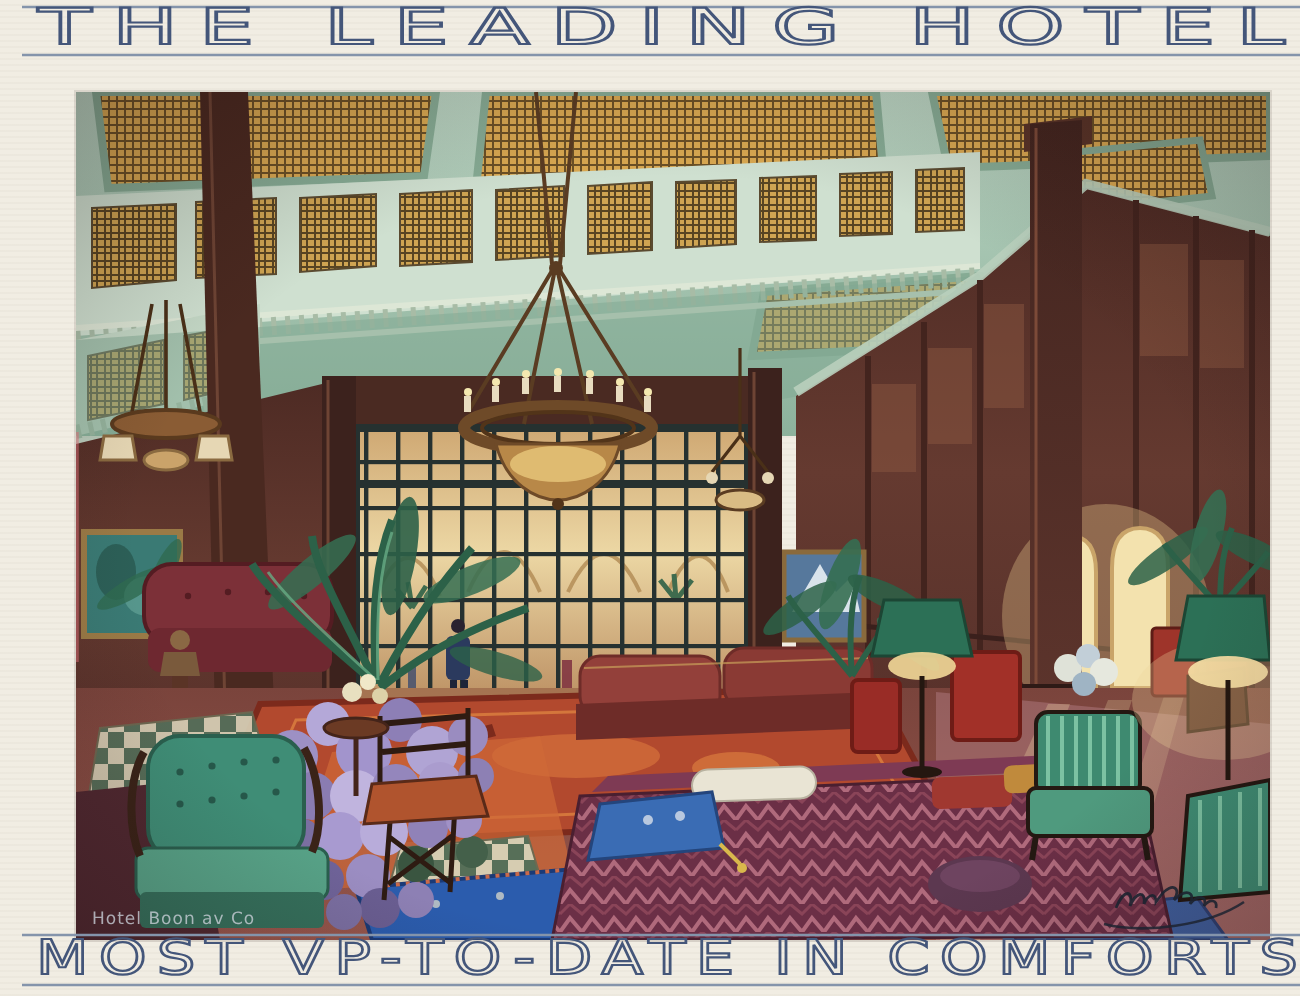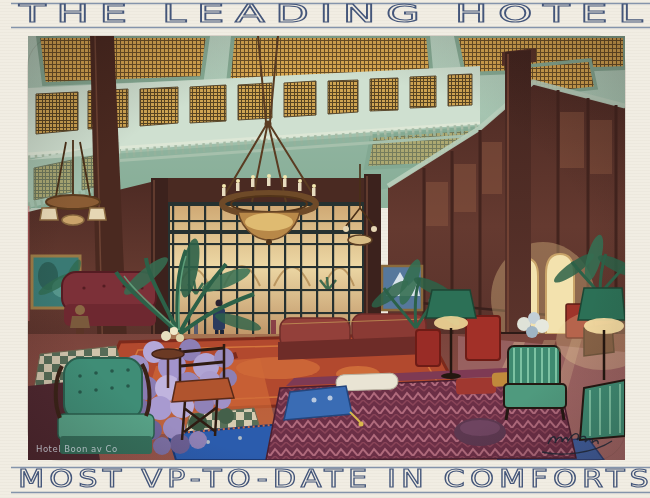--- a/index.html
+++ b/index.html
@@ -6,23 +6,22 @@
   body{
     width:650px;height:498px;position:relative;overflow:hidden;
     background:#f1ede3;
     background-image:repeating-linear-gradient(0deg, rgba(90,80,60,0.03) 0 1px, rgba(0,0,0,0) 1px 3px);
     font-family:"DejaVu Sans", sans-serif;
   }
   .band{position:absolute;left:0;width:650px;display:block;margin-left:11px;}
   .band-top{top:0;height:32px;}
   .band-bottom{top:462px;height:48px;}
   .artwork{
-    position:absolute;left:28px;top:36px;width:597px;height:424px;margin:0;
+    position:absolute;left:28px;top:36px;width:597px;height:424px;margin:10px;
     outline:1px solid rgba(60,40,30,0.12);
-    border-radius:31px;
   }
   .artwork svg{display:block;}
   svg text.deco{
     font-family:"DejaVu Sans", sans-serif;
     fill:none;
   }
 </style>
 </head>
 <body>
 

